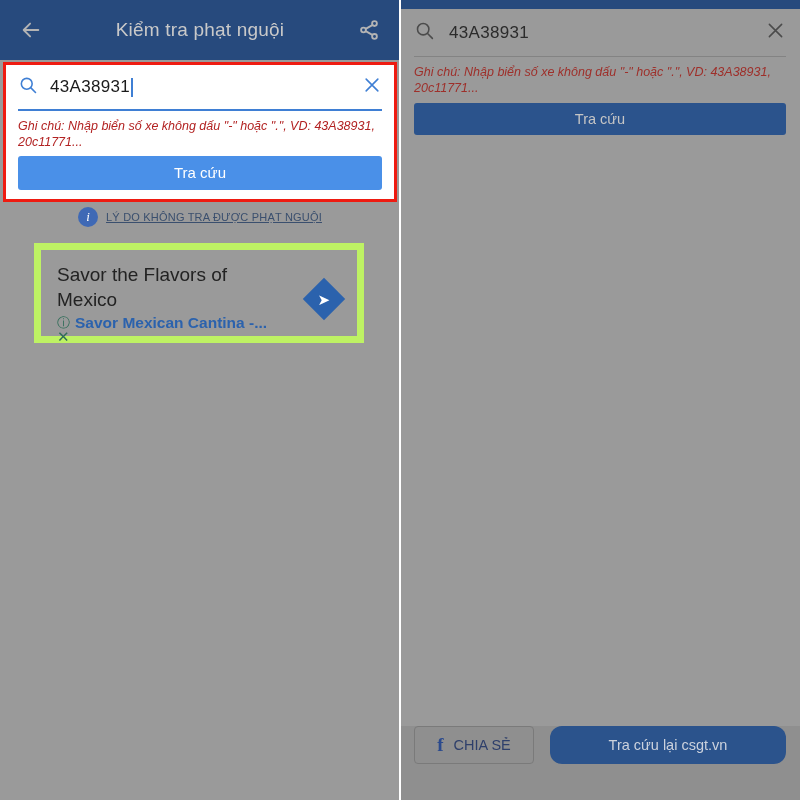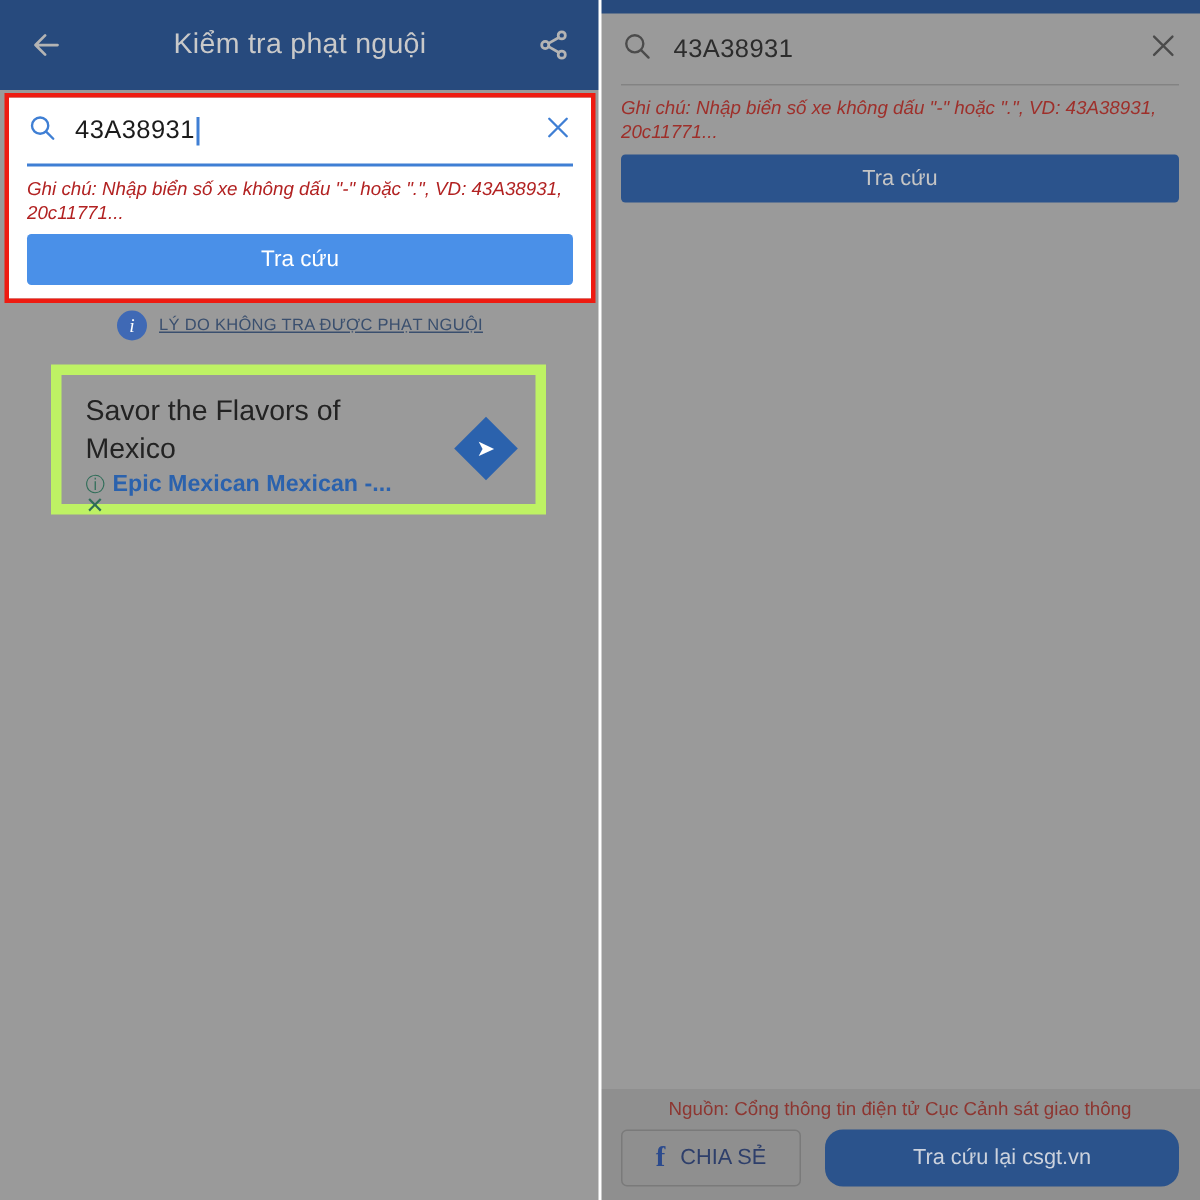--- a/index.html
+++ b/index.html
@@ -182,21 +182,21 @@
 
     <div class="reason-row">
       <span class="info-circle">i</span>
       <span class="reason-link">LÝ DO KHÔNG TRA ĐƯỢC PHẠT NGUỘI</span>
     </div>
 
     <div class="ad-card">
       <div class="ad-title">Savor the Flavors of Mexico</div>
       <div class="ad-sub">
         <span class="ad-info-ic">ⓘ</span>
-        <span>Epic Mexican Mexican -...</span>
+        <span>Savor Mexican Cantina -...</span>
       </div>
       <div class="ad-close">✕</div>
       <div class="ad-dir">
           <span>➤</span>
         </div>
     </div>
 
   </div>
 
   <div class="divider-v"></div>
@@ -218,21 +218,20 @@
           <svg width="21" height="21" viewBox="0 0 24 24">
               <path d="M5 5l14 14M19 5L5 19" stroke="#4b4b4b" stroke-width="1.8" stroke-linecap="round"></path>
             </svg>
         </span>
       </div>
       <div class="r-note">Ghi chú: Nhập biển số xe không dấu "-" hoặc ".", VD: 43A38931, 20c11771...</div>
       <button class="r-btn-lookup">Tra cứu</button>
     </div>
 
     <div class="r-foot">
-      <div class="r-src">Nguồn: Cổng thông tin điện tử Cục Cảnh sát giao thông</div>
       <div class="r-foot-btns">
         <button class="btn-share">
           <span class="fb-f">f</span>
           <span>CHIA SẺ</span>
         </button>
         <button class="btn-recheck">Tra cứu lại csgt.vn</button>
       </div>
     </div>
 
   </div>

